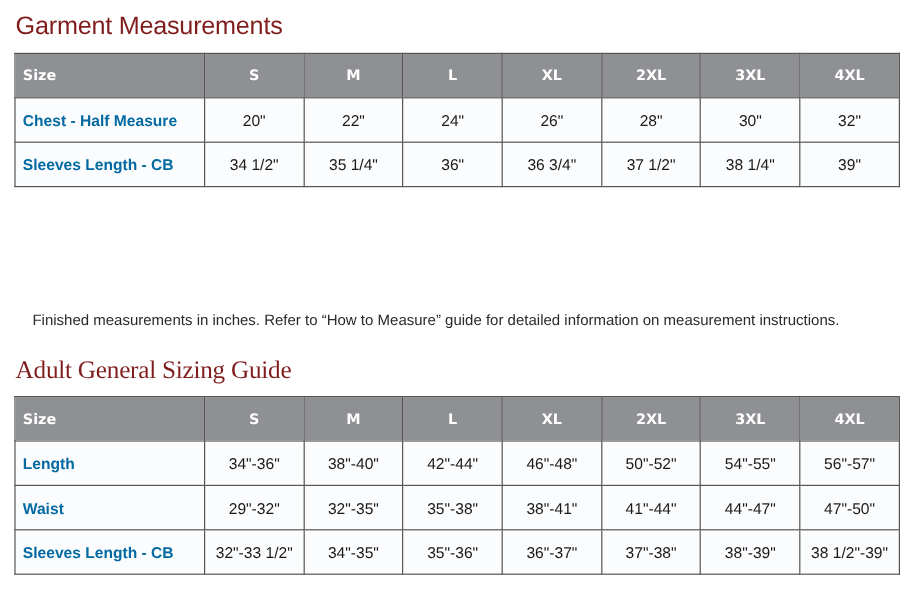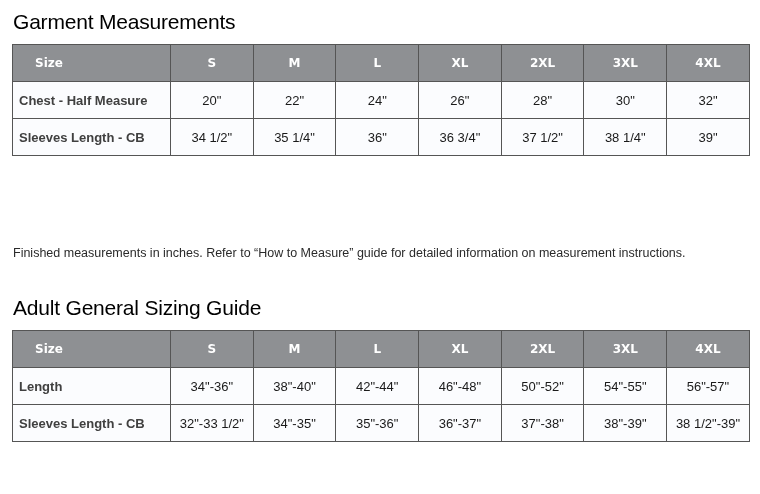--- a/index.html
+++ b/index.html
@@ -13,27 +13,27 @@
       position: relative;
       overflow: hidden;
       font-family: "Liberation Sans", sans-serif;
       color: #1a1a1a;
     }
     .section-title {
       position: absolute;
       left: 13px;
       font-size: 21px;
       font-weight: normal;
-      color: #000000;
+      color: #7f1d1d;
       margin: 0;
       line-height: 26px;
       letter-spacing: -0.2px;
     }
     #title1 { top: 9px; }
-    #title2 { top: 295px; }
+    #title2 { top: 295px; font-family: Liberation Serif, serif; }
 
     table.size-table {
       position: absolute;
       left: 12px;
       width: 737px;
       border-collapse: collapse;
       table-layout: fixed;
       font-size: 13px;
     }
     #table1 { top: 44px; }
@@ -54,43 +54,43 @@
     table.size-table thead th {
       background: #8e9093;
       color: #ffffff;
       font-family: "DejaVu Sans", sans-serif;
       font-weight: bold;
       font-size: 12px;
       height: 36px;
     }
     table.size-table thead th.label-head {
       text-align: left;
-      padding-left: 22px;
+      padding-left: 6px;
     }
     table.size-table tbody td {
       background: #fbfcfe;
       color: #1a1a1a;
       height: 36px;
       font-size: 13px;
     }
     table.size-table tbody td.row-label {
       text-align: left;
       padding-left: 6px;
       font-weight: bold;
-      color: #404040;
+      color: #0369a1;
     }
 
     .note {
       position: absolute;
       left: 13px;
       top: 245px;
       font-size: 12.5px;
       color: #2a2a2a;
       line-height: 16px;
-      margin: 0;
+      margin: 14px;
     }
   </style>
 </head>
 <body>
 
 <h2 id="title1" class="section-title">Garment Measurements</h2>
 
 <table id="table1" class="size-table">
   <colgroup>
     <col class="c-label">
@@ -170,20 +170,30 @@
       <td class="row-label">Length</td>
       <td>34"-36"</td>
       <td>38"-40"</td>
       <td>42"-44"</td>
       <td>46"-48"</td>
       <td>50"-52"</td>
       <td>54"-55"</td>
       <td>56"-57"</td>
     </tr>
     <tr>
+      <td class="row-label">Waist</td>
+      <td>29"-32"</td>
+      <td>32"-35"</td>
+      <td>35"-38"</td>
+      <td>38"-41"</td>
+      <td>41"-44"</td>
+      <td>44"-47"</td>
+      <td>47"-50"</td>
+    </tr>
+    <tr>
       <td class="row-label">Sleeves Length - CB</td>
       <td>32"-33 1/2"</td>
       <td>34"-35"</td>
       <td>35"-36"</td>
       <td>36"-37"</td>
       <td>37"-38"</td>
       <td>38"-39"</td>
       <td>38 1/2"-39"</td>
     </tr>
   </tbody>

